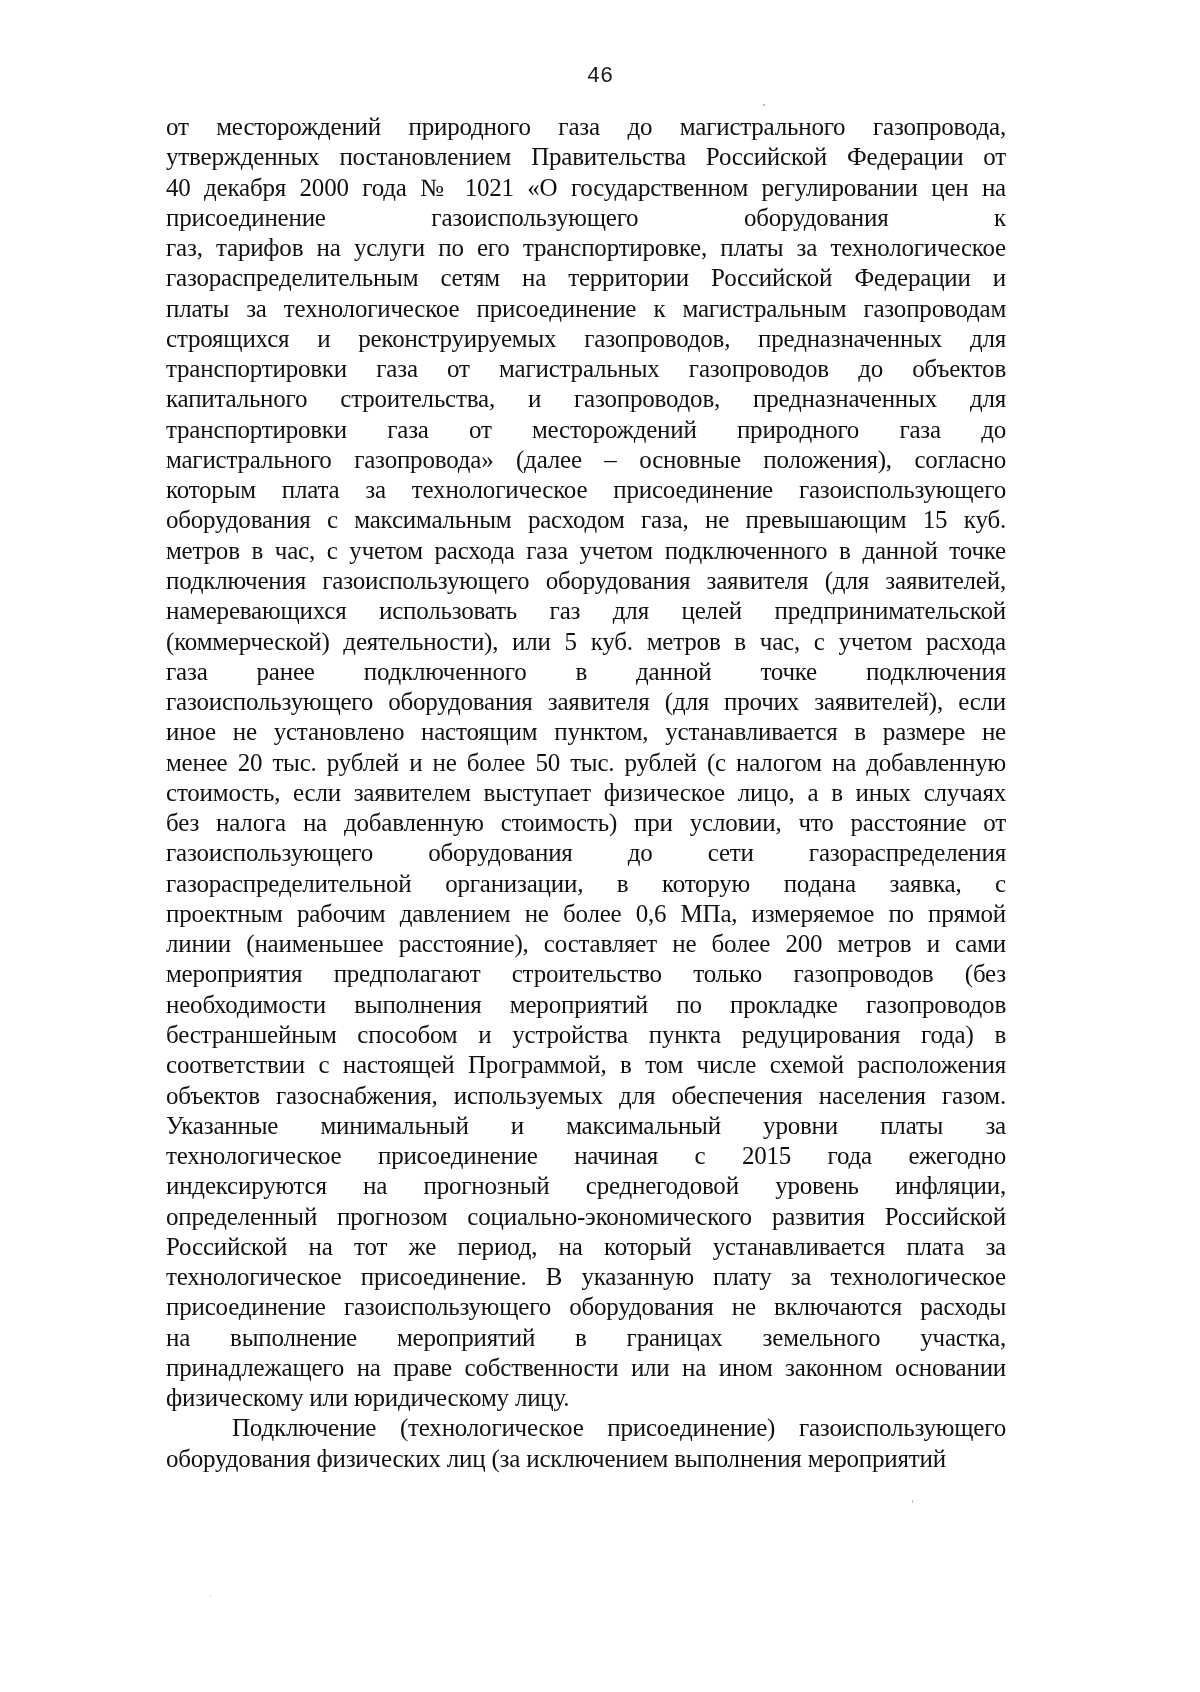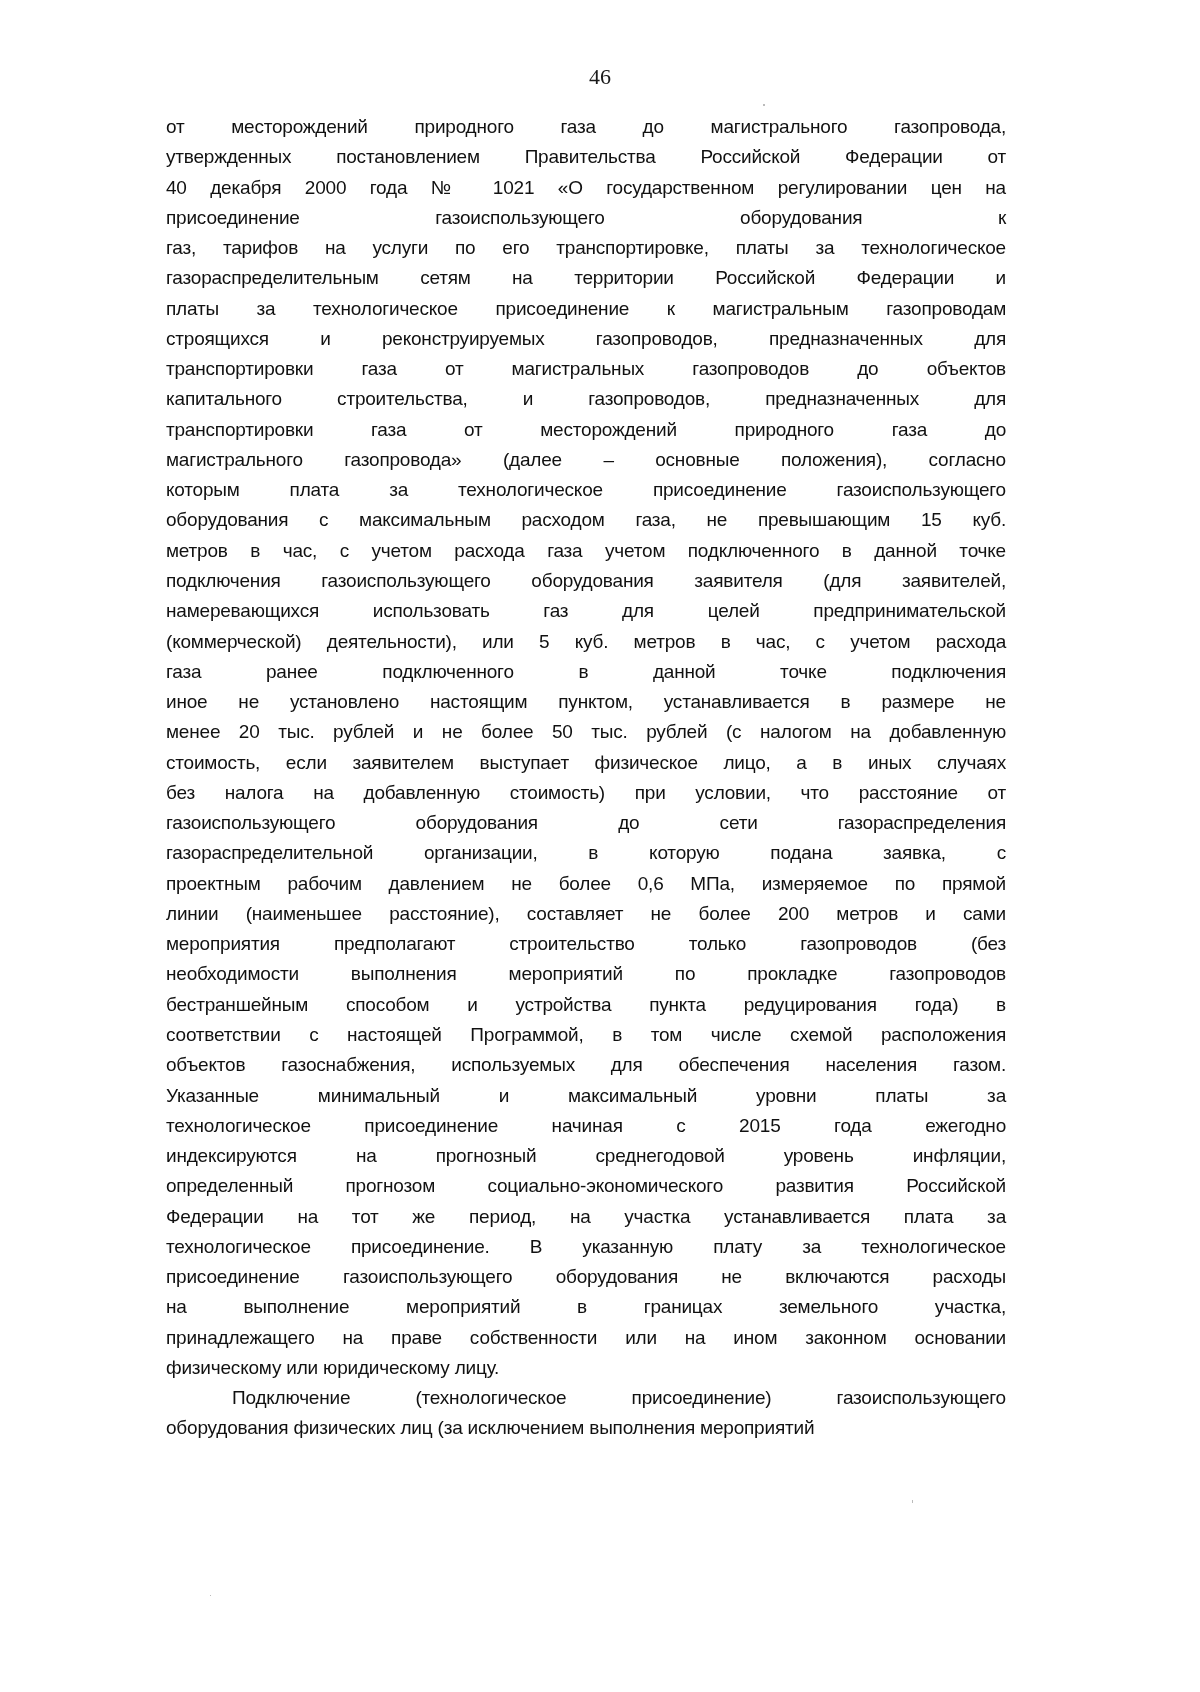--- a/index.html
+++ b/index.html
@@ -1,24 +1,24 @@
 <!DOCTYPE html>
 <html><head>
 <meta charset="utf-8">
 <style>
   html, body { margin: 0; padding: 0; background: #ffffff; }
   body { width: 1200px; height: 1692px; position: relative; overflow: hidden; }
   .page-number {
     position: absolute; left: 0; width: 1200px; top: 64px;
     text-align: center;
-    font-family: Liberation Serif, serif; font-size: 22px; color: #1a1a1a;
+    font-family: Liberation Mono, monospace; font-size: 22px; color: #1a1a1a;
   }
   .body-text {
     position: absolute; left: 166px; top: 112px; width: 840px;
-    font-family: Liberation Sans, sans-serif; font-size: 19px; color: #111111;
+    font-family: Liberation Serif, serif; font-size: 25px; color: #111111;
     line-height: 30.28px;
   }
   .line {
     display: block; white-space: nowrap; text-align: justify; text-align-last: justify;
     height: 30.28px; overflow: visible; letter-spacing: -0.2px;
   }
   .line.last { text-align-last: left; }
   .line.indent { padding-left: 66px; }
   .speck { position: absolute; width: 2px; height: 2px; background: #bbbbbb; }
 </style>
@@ -41,38 +41,39 @@
       <span class="line">капитального строительства, и газопроводов, предназначенных для</span>
       <span class="line">транспортировки газа от месторождений природного газа до</span>
       <span class="line">магистрального газопровода» (далее – основные положения), согласно</span>
       <span class="line">которым плата за технологическое присоединение газоиспользующего</span>
       <span class="line">оборудования с максимальным расходом газа, не превышающим 15 куб.</span>
       <span class="line">метров в час, с учетом расхода газа учетом подключенного в данной точке</span>
       <span class="line">подключения газоиспользующего оборудования заявителя (для заявителей,</span>
       <span class="line">намеревающихся использовать газ для целей предпринимательской</span>
       <span class="line">(коммерческой) деятельности), или 5 куб. метров в час, с учетом расхода</span>
       <span class="line">газа ранее подключенного в данной точке подключения</span>
+      <span class="line">газоиспользующего оборудования заявителя (для прочих заявителей), если</span>
       <span class="line">иное не установлено настоящим пунктом, устанавливается в размере не</span>
       <span class="line">менее 20 тыс. рублей и не более 50 тыс. рублей (с налогом на добавленную</span>
       <span class="line">стоимость, если заявителем выступает физическое лицо, а в иных случаях</span>
       <span class="line">без налога на добавленную стоимость) при условии, что расстояние от</span>
       <span class="line">газоиспользующего оборудования до сети газораспределения</span>
       <span class="line">газораспределительной организации, в которую подана заявка, с</span>
       <span class="line">проектным рабочим давлением не более 0,6 МПа, измеряемое по прямой</span>
       <span class="line">линии (наименьшее расстояние), составляет не более 200 метров и сами</span>
       <span class="line">мероприятия предполагают строительство только газопроводов (без</span>
       <span class="line">необходимости выполнения мероприятий по прокладке газопроводов</span>
       <span class="line">бестраншейным способом и устройства пункта редуцирования года) в</span>
       <span class="line">соответствии с настоящей Программой, в том числе схемой расположения</span>
       <span class="line">объектов газоснабжения, используемых для обеспечения населения газом.</span>
       <span class="line">Указанные минимальный и максимальный уровни платы за</span>
       <span class="line">технологическое присоединение начиная с 2015 года ежегодно</span>
       <span class="line">индексируются на прогнозный среднегодовой уровень инфляции,</span>
       <span class="line">определенный прогнозом социально-экономического развития Российской</span>
-      <span class="line">Федерации на тот же период, на участка устанавливается плата за</span>
+      <span class="line">Российской на тот же период, на который устанавливается плата за</span>
       <span class="line">технологическое присоединение. В указанную плату за технологическое</span>
       <span class="line">присоединение газоиспользующего оборудования не включаются расходы</span>
       <span class="line">на выполнение мероприятий в границах земельного участка,</span>
       <span class="line">принадлежащего на праве собственности или на ином законном основании</span>
       <span class="line last">физическому или юридическому лицу.</span>
     </div>
     <div>
       <span class="line indent">Подключение (технологическое присоединение) газоиспользующего</span>
       <span class="line last">оборудования физических лиц (за исключением выполнения мероприятий</span>
     </div>

